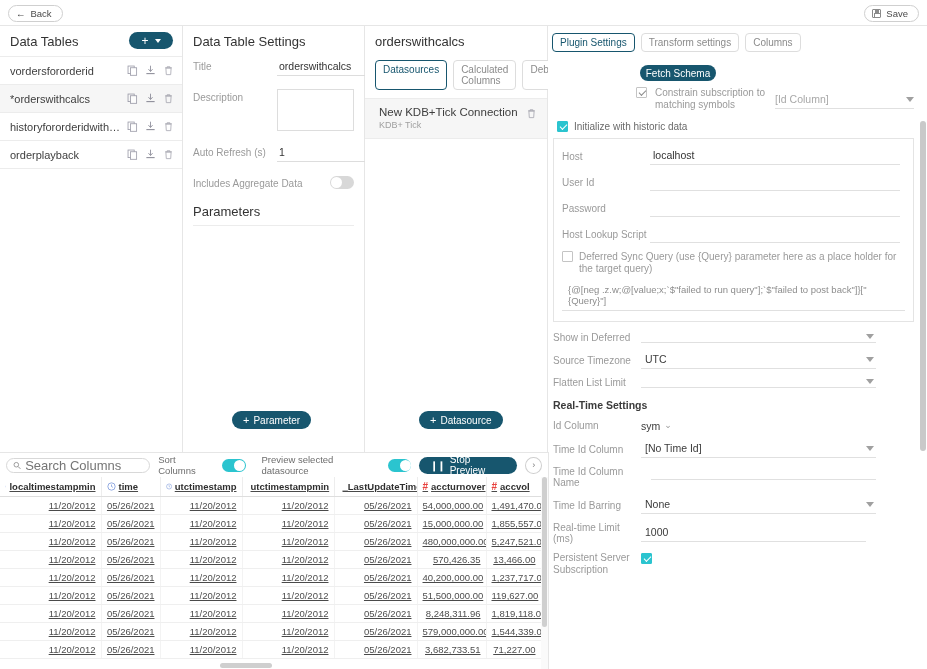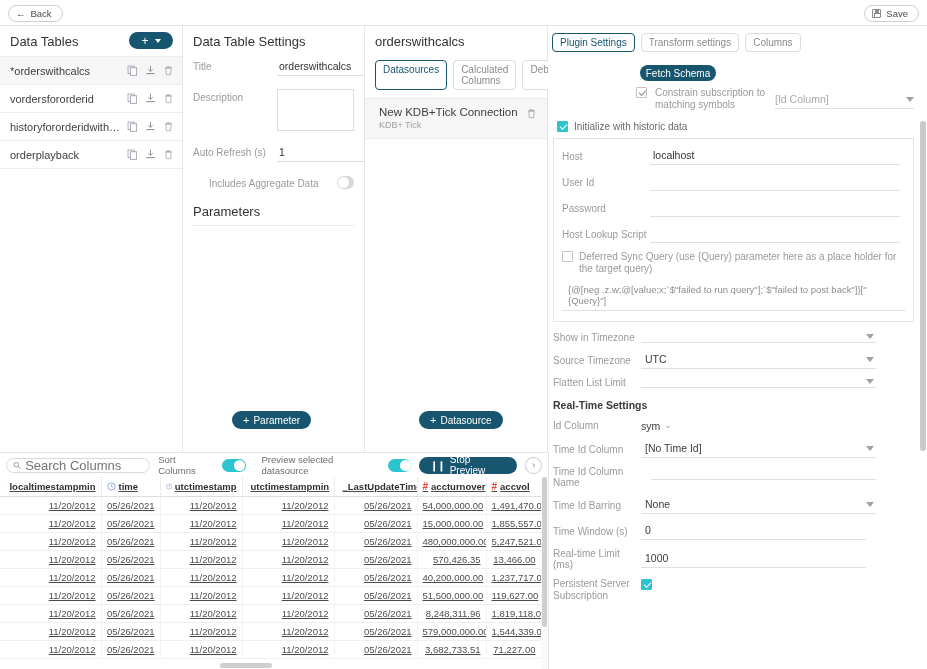--- a/index.html
+++ b/index.html
@@ -256,57 +256,57 @@
   <div class="col col-sep c1">
     <div style="position:relative;">
       <div class="panel-title">Data Tables</div>
       <div class="add-btn">
         <span class="plus">+</span>
         <span class="caret-dn"></span>
       </div>
     </div>
     <div class="dt-list">
 
+      <div class="dt-row">
+        <span class="dt-name">vordersfororderid</span>
+        <span class="dt-icons">
+          <svg class="ic" viewBox="0 0 16 16">
+              <rect x="1.5" y="1.5" width="9" height="11" fill="none" stroke="#7a7a8c" stroke-width="1.2"></rect>
+              <rect x="5" y="4" width="9" height="11" fill="#fff" stroke="#7a7a8c" stroke-width="1.2"></rect>
+            </svg>
+          <svg class="ic" viewBox="0 0 16 16">
+              <path d="M8 1 L8 9 M5 6 L8 9.5 L11 6" fill="none" stroke="#6b6b7a" stroke-width="1.3"></path>
+              <path d="M2 12.5 L14 12.5" stroke="#6b6b7a" stroke-width="1.6"></path>
+            </svg>
+          <svg class="ic" viewBox="0 0 16 16">
+              <path d="M3 4 L13 4 M6 4 L6 2.5 L10 2.5 L10 4" fill="none" stroke="#8a8a98" stroke-width="1.2"></path>
+              <path d="M4.2 4.5 L4.8 14 L11.2 14 L11.8 4.5 Z" fill="none" stroke="#8a8a98" stroke-width="1.2"></path>
+            </svg>
+        </span>
+      </div>
+
       <div class="dt-row sel">
         <span class="dt-name">*orderswithcalcs</span>
         <span class="dt-icons">
           <svg class="ic" viewBox="0 0 16 16">
               <rect x="1.5" y="1.5" width="9" height="11" fill="none" stroke="#7a7a8c" stroke-width="1.2"></rect>
               <rect x="5" y="4" width="9" height="11" fill="#fff" stroke="#7a7a8c" stroke-width="1.2"></rect>
             </svg>
           <svg class="ic" viewBox="0 0 16 16">
               <path d="M8 1 L8 9 M5 6 L8 9.5 L11 6" fill="none" stroke="#6b6b7a" stroke-width="1.3"></path>
               <path d="M2 12.5 L14 12.5" stroke="#6b6b7a" stroke-width="1.6"></path>
             </svg>
           <svg class="ic" viewBox="0 0 16 16">
               <path d="M3 4 L13 4 M6 4 L6 2.5 L10 2.5 L10 4" fill="none" stroke="#8a8a98" stroke-width="1.2"></path>
               <path d="M4.2 4.5 L4.8 14 L11.2 14 L11.8 4.5 Z" fill="none" stroke="#8a8a98" stroke-width="1.2"></path>
             </svg>
         </span>
       </div>
 
       <div class="dt-row">
-        <span class="dt-name">vordersfororderid</span>
-        <span class="dt-icons">
-          <svg class="ic" viewBox="0 0 16 16">
-              <rect x="1.5" y="1.5" width="9" height="11" fill="none" stroke="#7a7a8c" stroke-width="1.2"></rect>
-              <rect x="5" y="4" width="9" height="11" fill="#fff" stroke="#7a7a8c" stroke-width="1.2"></rect>
-            </svg>
-          <svg class="ic" viewBox="0 0 16 16">
-              <path d="M8 1 L8 9 M5 6 L8 9.5 L11 6" fill="none" stroke="#6b6b7a" stroke-width="1.3"></path>
-              <path d="M2 12.5 L14 12.5" stroke="#6b6b7a" stroke-width="1.6"></path>
-            </svg>
-          <svg class="ic" viewBox="0 0 16 16">
-              <path d="M3 4 L13 4 M6 4 L6 2.5 L10 2.5 L10 4" fill="none" stroke="#8a8a98" stroke-width="1.2"></path>
-              <path d="M4.2 4.5 L4.8 14 L11.2 14 L11.8 4.5 Z" fill="none" stroke="#8a8a98" stroke-width="1.2"></path>
-            </svg>
-        </span>
-      </div>
-
-      <div class="dt-row">
         <span class="dt-name">historyfororderidwithpri...</span>
         <span class="dt-icons">
           <svg class="ic" viewBox="0 0 16 16">
               <rect x="1.5" y="1.5" width="9" height="11" fill="none" stroke="#7a7a8c" stroke-width="1.2"></rect>
               <rect x="5" y="4" width="9" height="11" fill="#fff" stroke="#7a7a8c" stroke-width="1.2"></rect>
             </svg>
           <svg class="ic" viewBox="0 0 16 16">
               <path d="M8 1 L8 9 M5 6 L8 9.5 L11 6" fill="none" stroke="#6b6b7a" stroke-width="1.3"></path>
               <path d="M2 12.5 L14 12.5" stroke="#6b6b7a" stroke-width="1.6"></path>
             </svg>
@@ -350,21 +350,21 @@
       <span class="flabel">Description</span>
       <textarea class="ftextarea" style=""></textarea>
     </div>
 
     <div class="frow">
       <span class="flabel">Auto Refresh (s)</span>
       <input class="finput" value="1" style="">
     </div>
 
     <div class="frow">
-      <span class="flabel" style="width:128px;margin-left:16px;">Includes Aggregate Data</span>
+      <span class="flabel" style="width:128px;">Includes Aggregate Data</span>
       <span class="toggle">
           <span class="knob"></span>
         </span>
     </div>
 
     <div class="sub-head">Parameters</div>
     <div class="hr"></div>
 
     <div class="pill" style="left:49px; top:385px;">
       <span class="plus">+</span>
@@ -446,21 +446,21 @@
       <div class="row-inline" style="margin-top:6px;">
         <span class="cbx"></span>
         <span class="grey-lbl" style="line-height:12px;">Deferred Sync Query (use {Query} parameter here as a place holder for the target query)</span>
       </div>
       <div class="codeline">{@[neg .z.w;@[value;x;`$"failed to run query"];`$"failed to post back"]}["{Query}"]</div>
     </div>
 
     <div style="height:10px;"></div>
 
     <div class="sel-row">
-      <span class="sel-lbl">Show in Timezone</span>
+      <span class="sel-lbl">Show in Deferred</span>
       <span class="sel-box">
         <span class="sel-val"></span>
         <span class="tri"></span>
       </span>
     </div>
     <div class="sel-row">
       <span class="sel-lbl">Source Timezone</span>
       <span class="sel-box">
         <span class="sel-val">UTC</span>
         <span class="tri"></span>
@@ -498,26 +498,20 @@
     </div>
 
     <div class="sel-row">
       <span class="sel-lbl">Time Id Barring</span>
       <span class="sel-box">
         <span class="sel-val">None</span>
         <span class="tri"></span>
       </span>
     </div>
 
-    <div class="sel-row">
-      <span class="sel-lbl">Time Window (s)</span>
-      <span class="sel-box" style="max-width:225px;">
-        <span class="sel-val">0</span>
-      </span>
-    </div>
 
     <div class="sel-row">
       <span class="sel-lbl">Real-time Limit (ms)</span>
       <span class="sel-box" style="max-width:225px;">
         <span class="sel-val">1000</span>
       </span>
     </div>
 
     <div class="plain-row">
       <span class="plain-lbl">Persistent Server Subscription</span>

